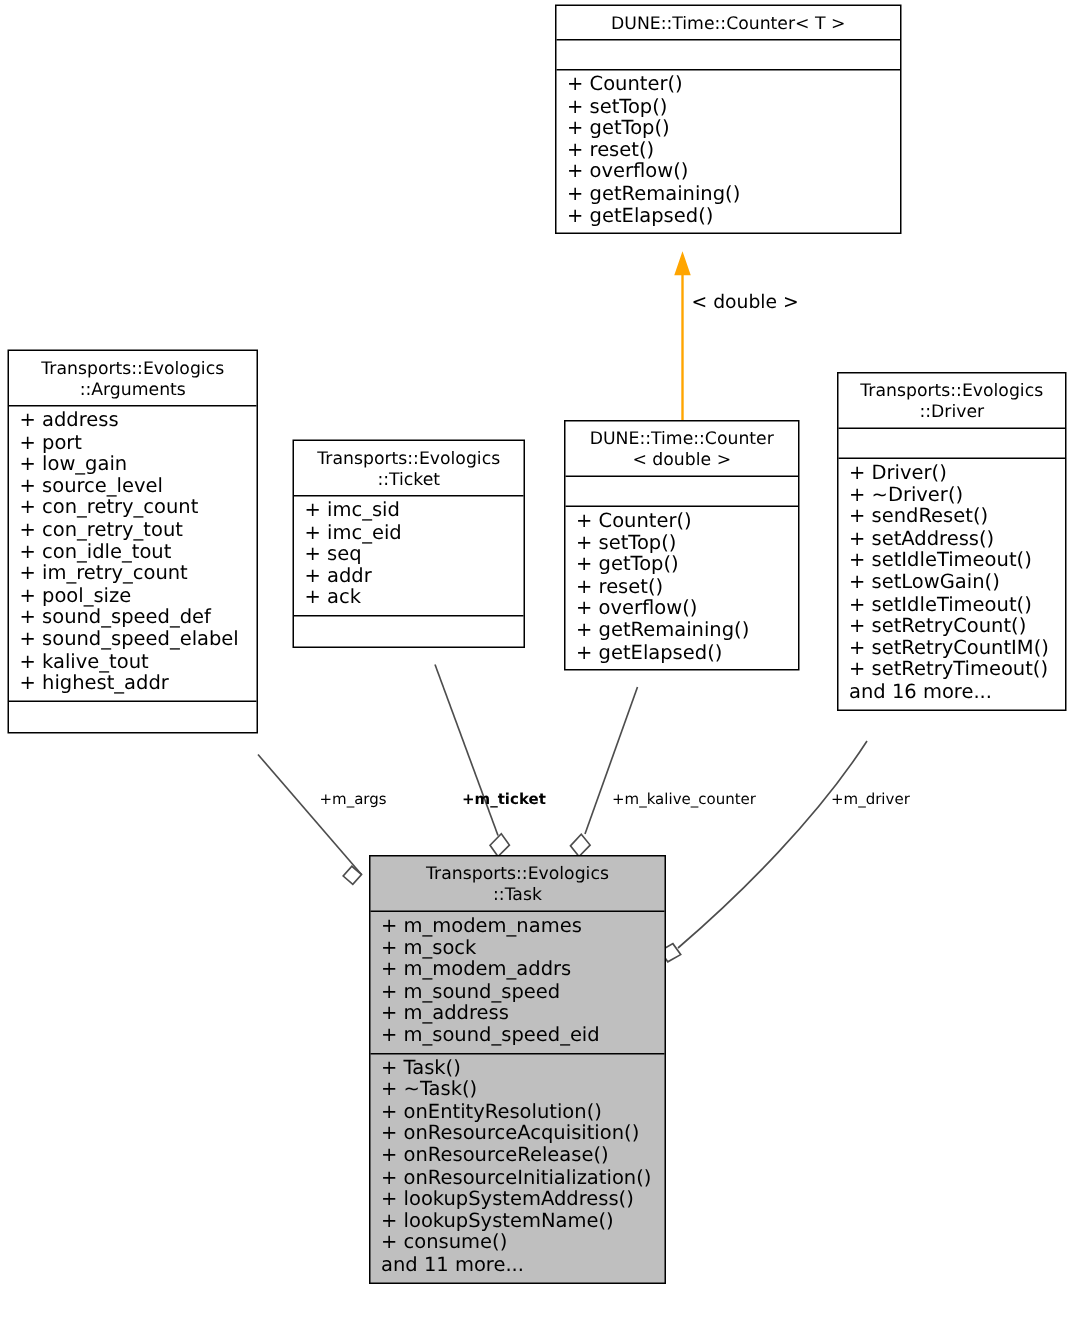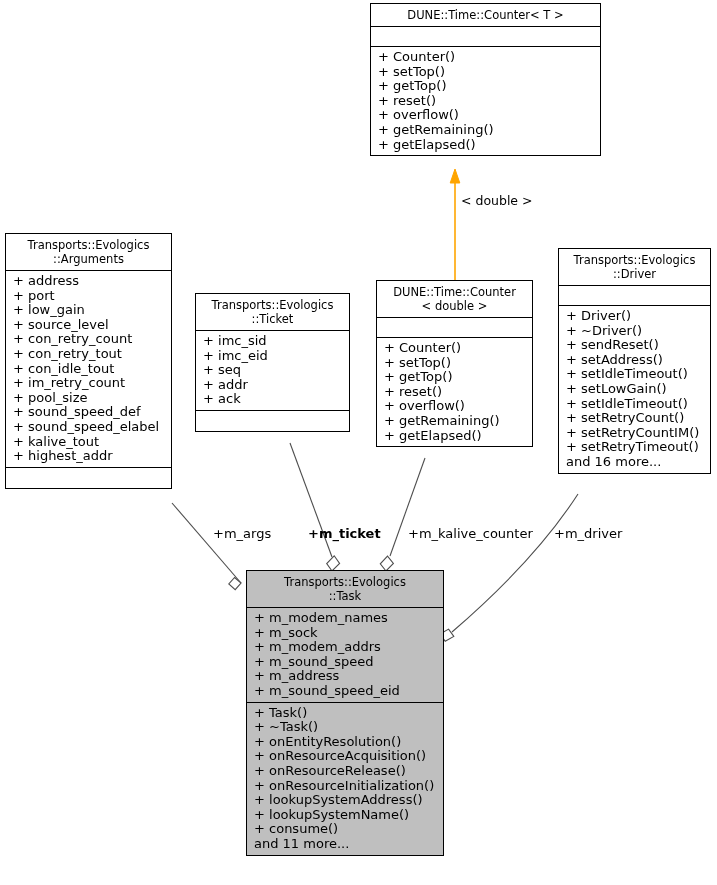--- a/index.html
+++ b/index.html
@@ -60,21 +60,21 @@
   }
   .uml-ops.empty {
     min-height: 20px;
     padding: 0;
   }
   .member {
     white-space: nowrap;
   }
   .edge-label {
     position: absolute;
-    font-size: 13px;
+    font-size: 10px;
     line-height: 14px;
     color: #000000;
     white-space: nowrap;
     z-index: 6;
   }
   .tmpl-label {
     position: absolute;
     font-size: 12.5px;
     color: #000000;
     white-space: nowrap;

